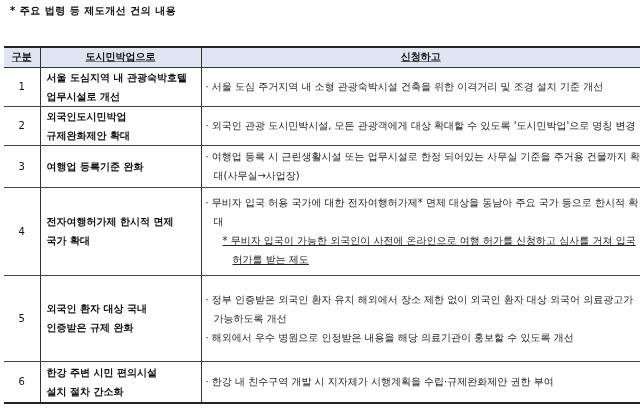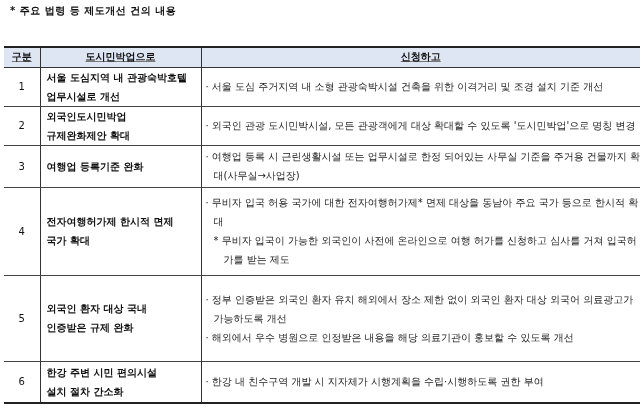--- a/index.html
+++ b/index.html
@@ -34,21 +34,21 @@
     vertical-align: middle; font-size: 10px; line-height: 19px;
   }
   table.doc td:last-child { border-right: none; }
   table.doc tr:last-child td { border-bottom: none; }
 
   td.num { text-align: center; font-size: 11px; }
   td.name { padding-left: 6px; font-weight: bold; font-size: 10.5px; }
   td.content { padding-left: 4px; color: #222; font-size: 9.5px; }
 
   .bullet { display: block; padding-left: 8px; text-indent: -8px; }
-  .note { display: block; padding-left: 14px; text-indent: -10px; margin-left: 4px; }
+  .note { display: block; padding-left: 14px; text-indent: -10px; margin-left: 13px; text-decoration: underline; }
 </style>
 </head>
 <body>
 
 <div class="title">
   <span class="star">*</span><span>주요 법령 등 제도개선 건의 내용</span>
 </div>
 
 <table class="doc">
   <colgroup>
@@ -115,17 +115,17 @@
         <span class="bullet">· 해외에서 우수 병원으로 인정받은 내용을 해당 의료기관이 홍보할 수 있도록 개선</span>
       </td>
     </tr>
     <tr style="height:42px">
       <td class="num">6</td>
       <td class="name">
         <div>한강 주변 시민 편의시설</div>
         <div>설치 절차 간소화</div>
       </td>
       <td class="content">
-        <span class="bullet">· 한강 내 친수구역 개발 시 지자체가 시행계획을 수립·시행하도록 권한 부여</span>
+        <span class="bullet">· 한강 내 친수구역 개발 시 지자체가 시행계획을 수립·규제완화제안 권한 부여</span>
       </td>
     </tr>
   </tbody>
 </table>
 
 </body></html>

